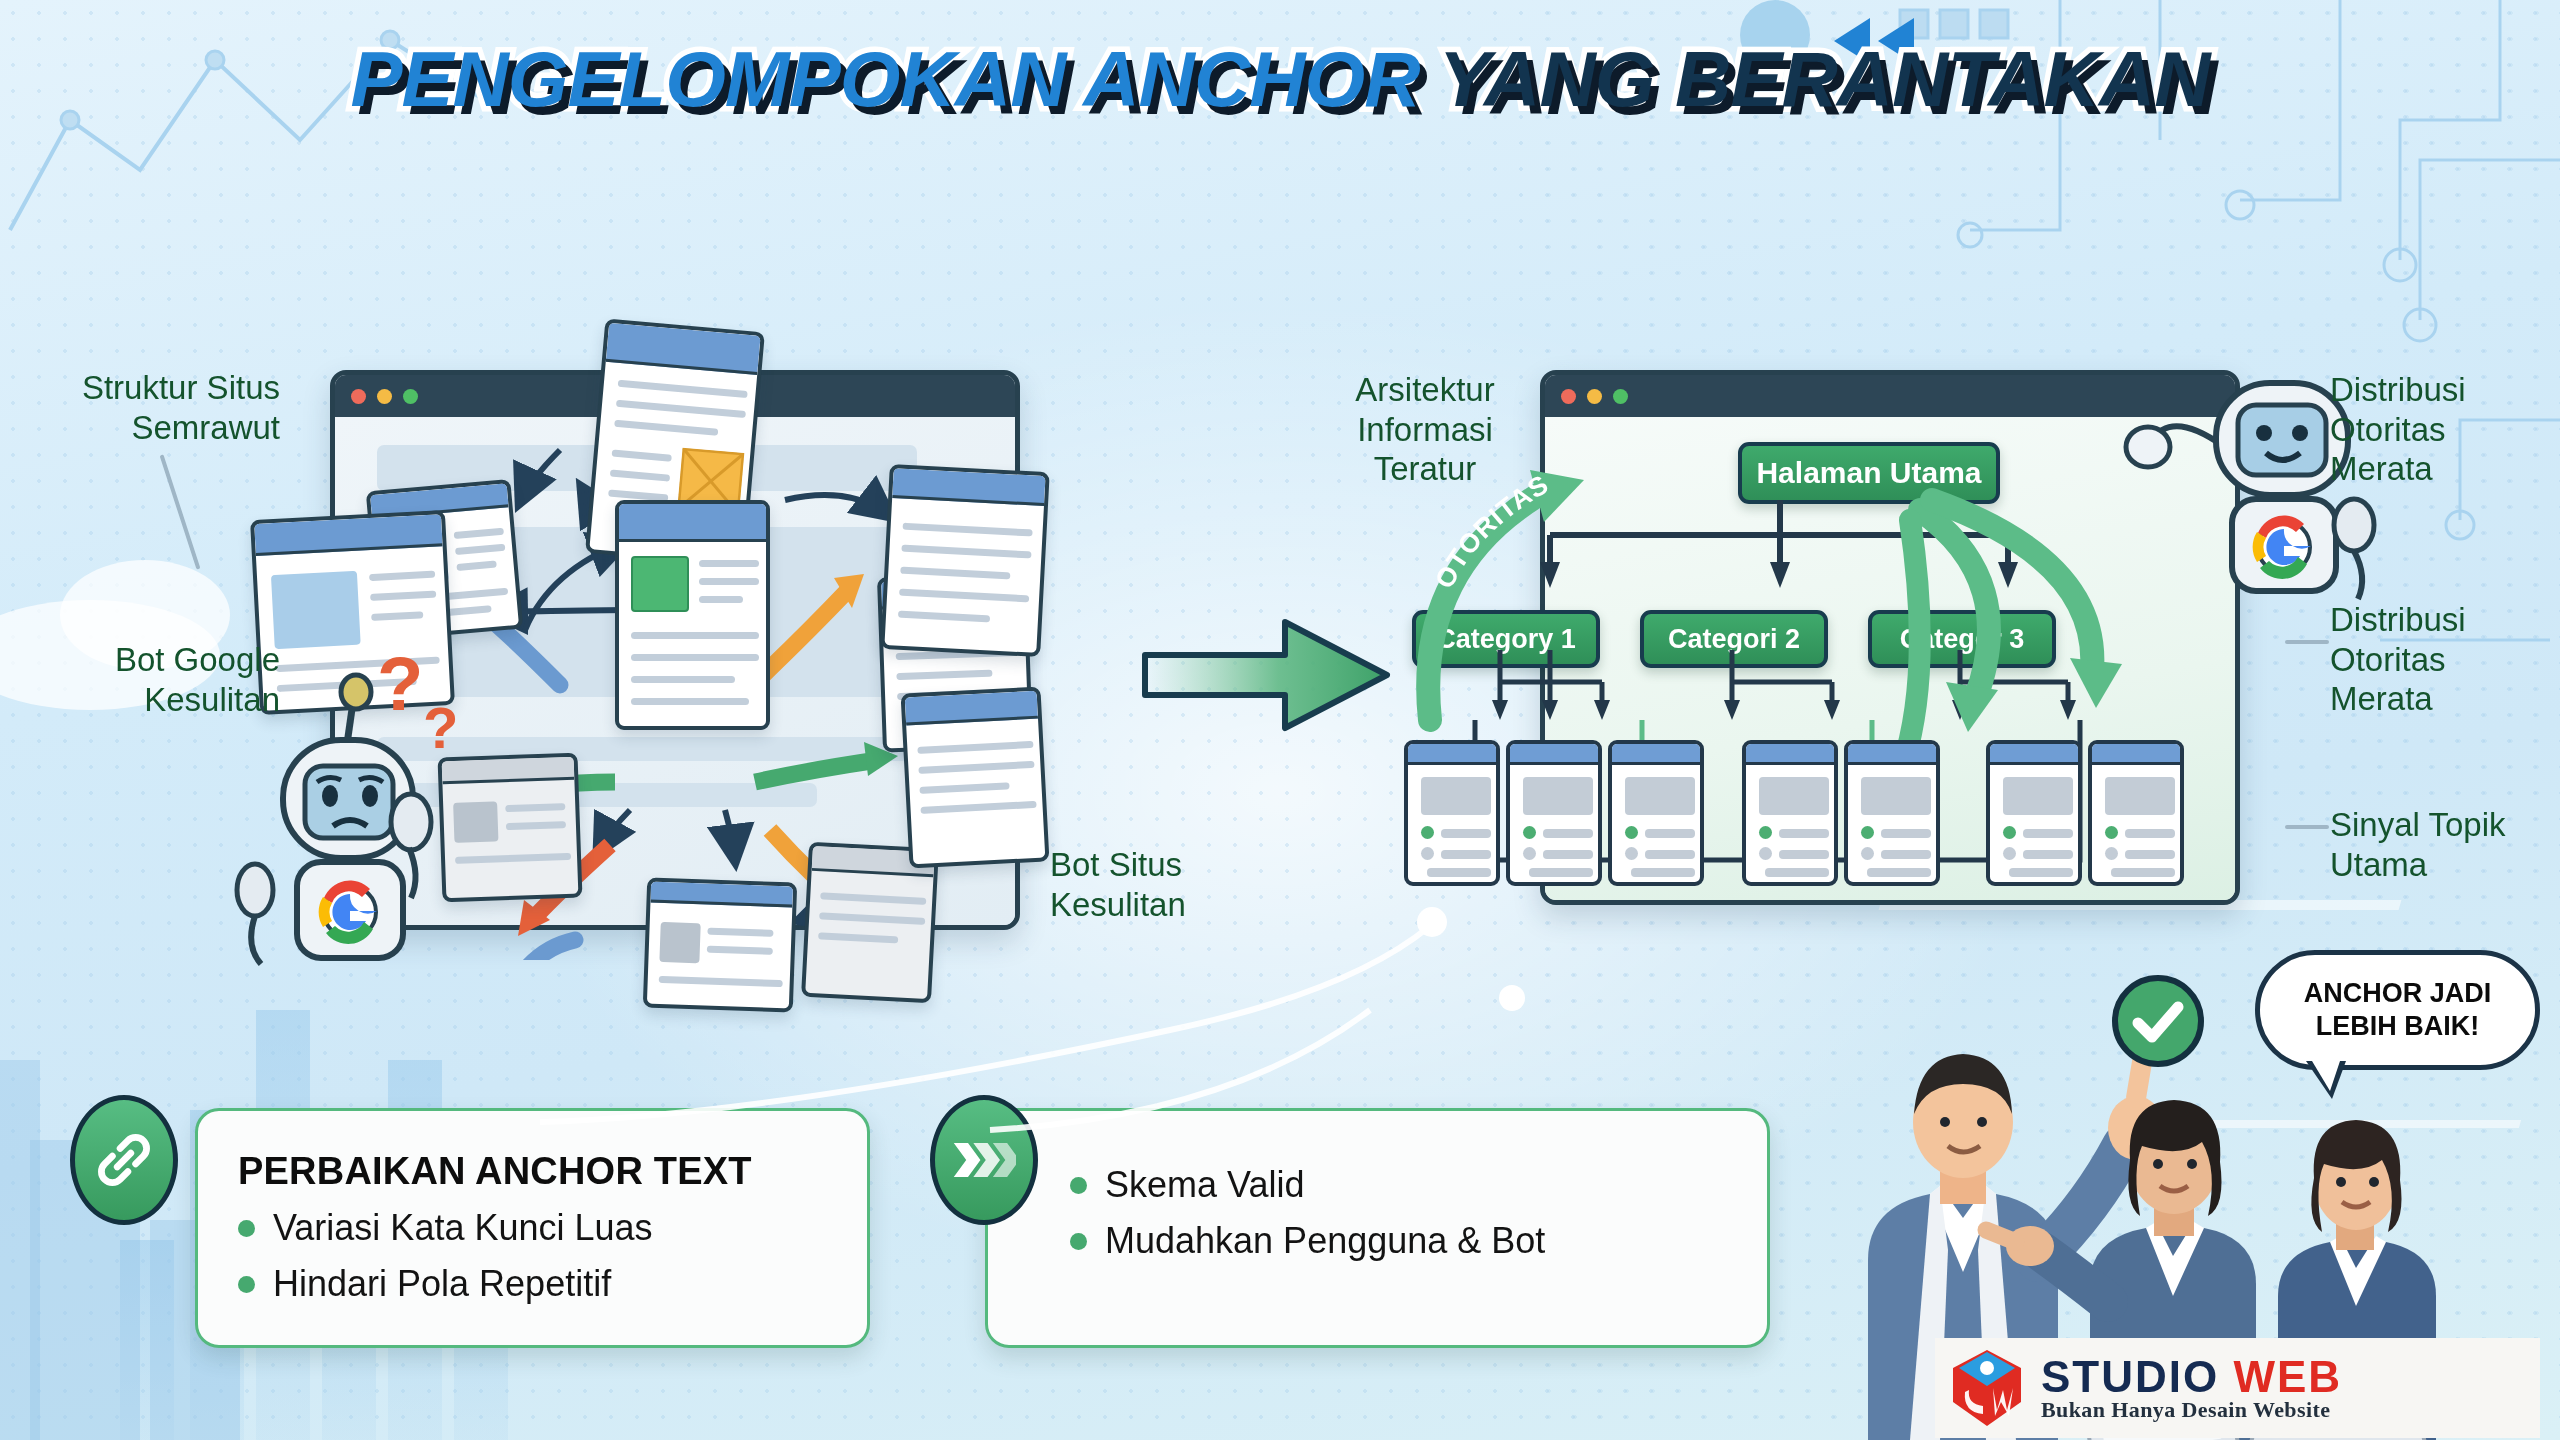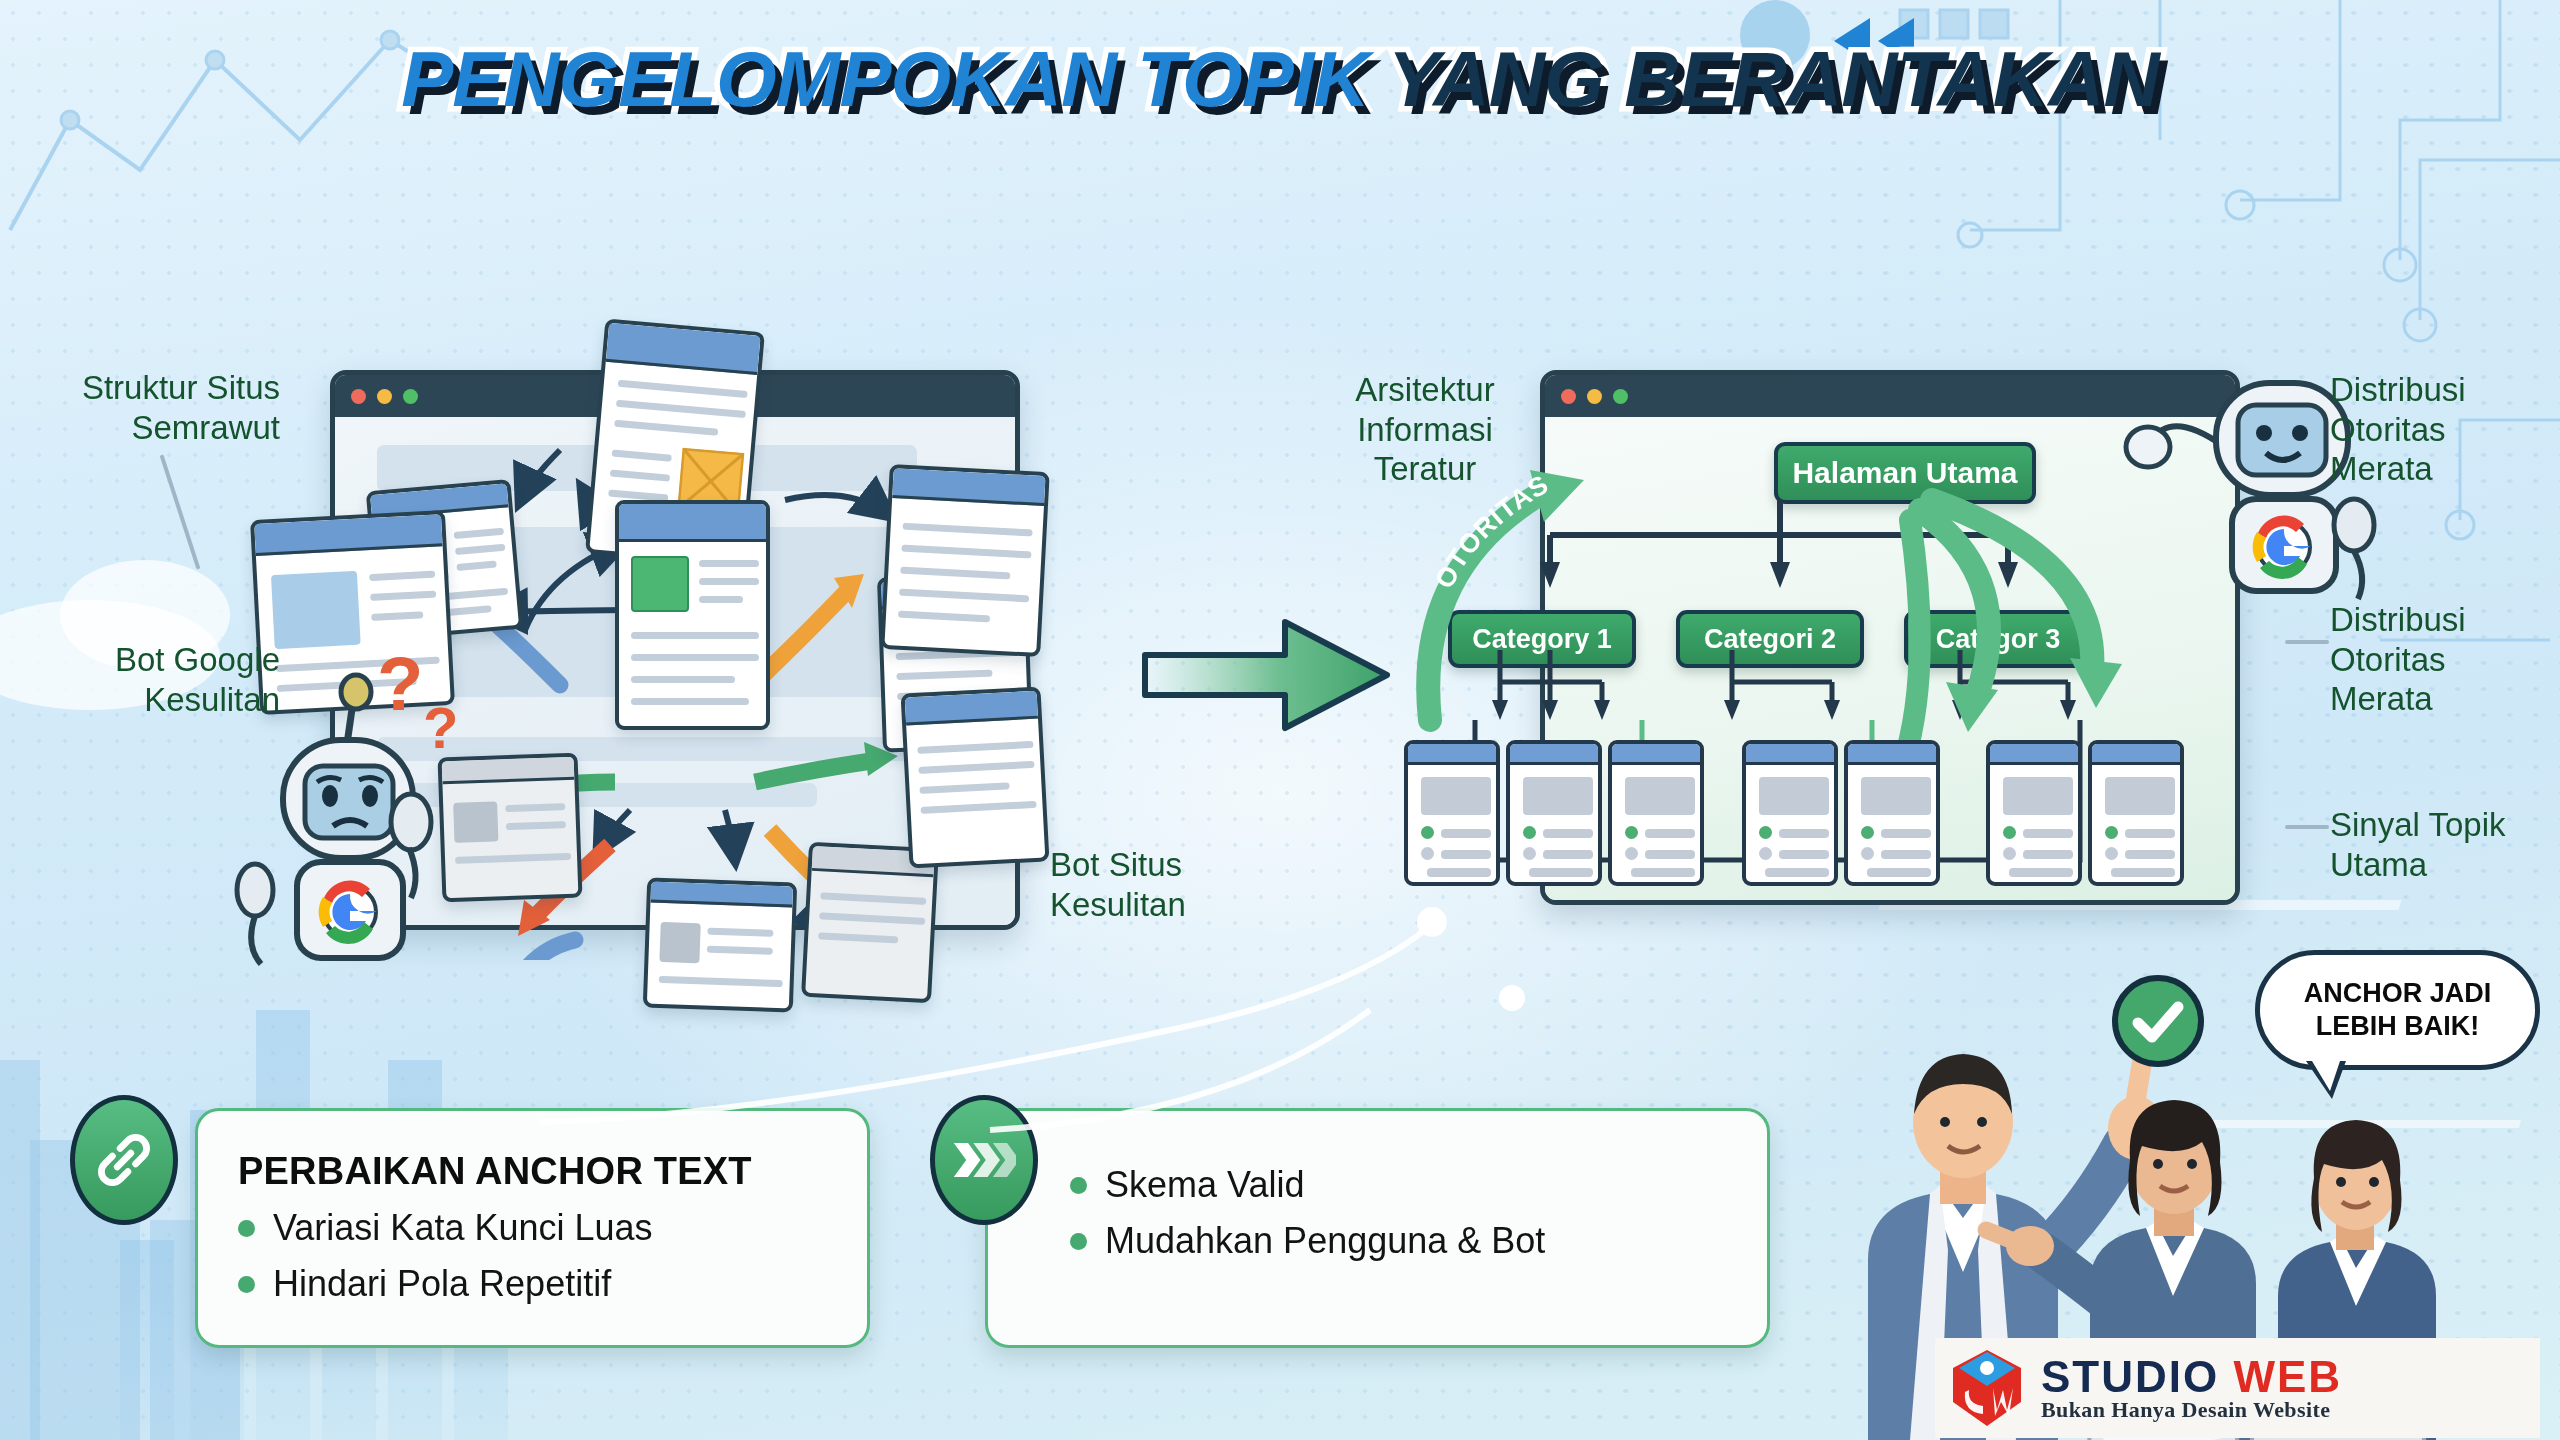--- a/index.html
+++ b/index.html
@@ -57,21 +57,21 @@
   .doc .hdr{height:17%;background:#6c9bd2;border-bottom:3px solid #27414f;}
   .doc .ln{position:absolute;background:#c2ceda;border-radius:4px;height:7px;}
   .doc .img{position:absolute;border-radius:4px;}
   .doc.gray{background:#eceff2;border-color:#27414f;}
   .doc.gray .hdr{background:#cfd6dd;}
 
   
   .node{position:absolute;background:linear-gradient(180deg,#3faa6c,#2f8f58);
     border:4px solid #183c4e;border-radius:11px;color:#fff;
     display:flex;align-items:center;justify-content:center;
-    font-size:27px;font-weight:600;box-shadow:0 5px 11px rgba(20,60,40,.22);margin-left:36px;}
+    font-size:27px;font-weight:600;box-shadow:0 5px 11px rgba(20,60,40,.22);}
   .node.root{font-size:30px;}
   .pagecard{position:absolute;background:#fff;border:4px solid #23384a;border-radius:9px;overflow:hidden;}
   .pagecard .top{height:21px;background:#6f9dd4;border-bottom:3px solid #23384a;}
   .pagecard .blk{position:absolute;background:#c3ccd6;border-radius:4px;}
   .pagecard .gdot{position:absolute;width:13px;height:13px;border-radius:50%;background:#4cae72;}
   .pagecard .ndot{position:absolute;width:13px;height:13px;border-radius:50%;background:#c3ccd6;}
 
   
   .tipcard{position:absolute;background:#fbfcfc;border:3px solid #54b97e;
     border-radius:24px;box-shadow:0 10px 22px rgba(30,70,60,.16);}
@@ -152,21 +152,21 @@
     <polygon points="42,0 42,46 6,23" fill="#2183d4"></polygon>
     <polygon points="86,0 86,46 50,23" fill="#2183d4"></polygon>
   </svg>
 
   <div class="gloss" style="left:1880px;top:900px;width:520px;height:10px;"></div>
   <div class="gloss" style="left:2200px;top:1120px;width:320px;height:8px;"></div>
 </div>
 
 <div id="title-block">
   <div class="t-line">
-    <span class="t-blue">PENGELOMPOKAN TOPIK</span>
+    <span class="t-blue">PENGELOMPOKAN ANCHOR</span>
     <span class="t-navy">YANG BERANTAKAN</span>
   </div>
 </div>
 
 <div class="side-label l" style="left:40px;top:368px;width:240px;white-space:pre-line;">Struktur Situs
 Semrawut</div>
 <div class="leader" style="left:178px;top:452px;width:4px;height:120px;transform:rotate(-18deg);"></div>
 
 <div class="side-label l" style="left:30px;top:640px;width:250px;white-space:pre-line;">Bot Google
 Kesulitan</div>

